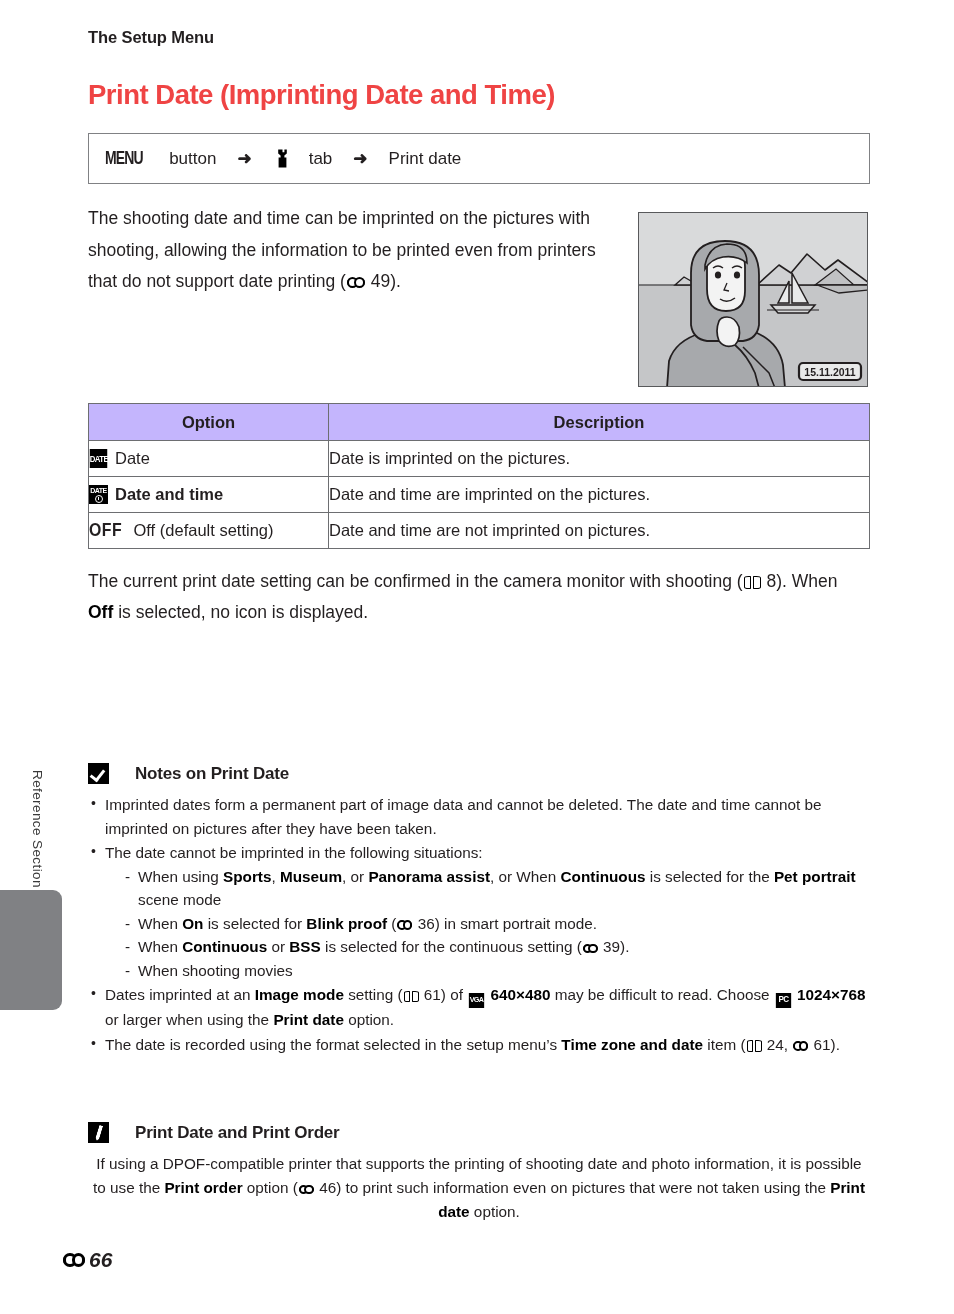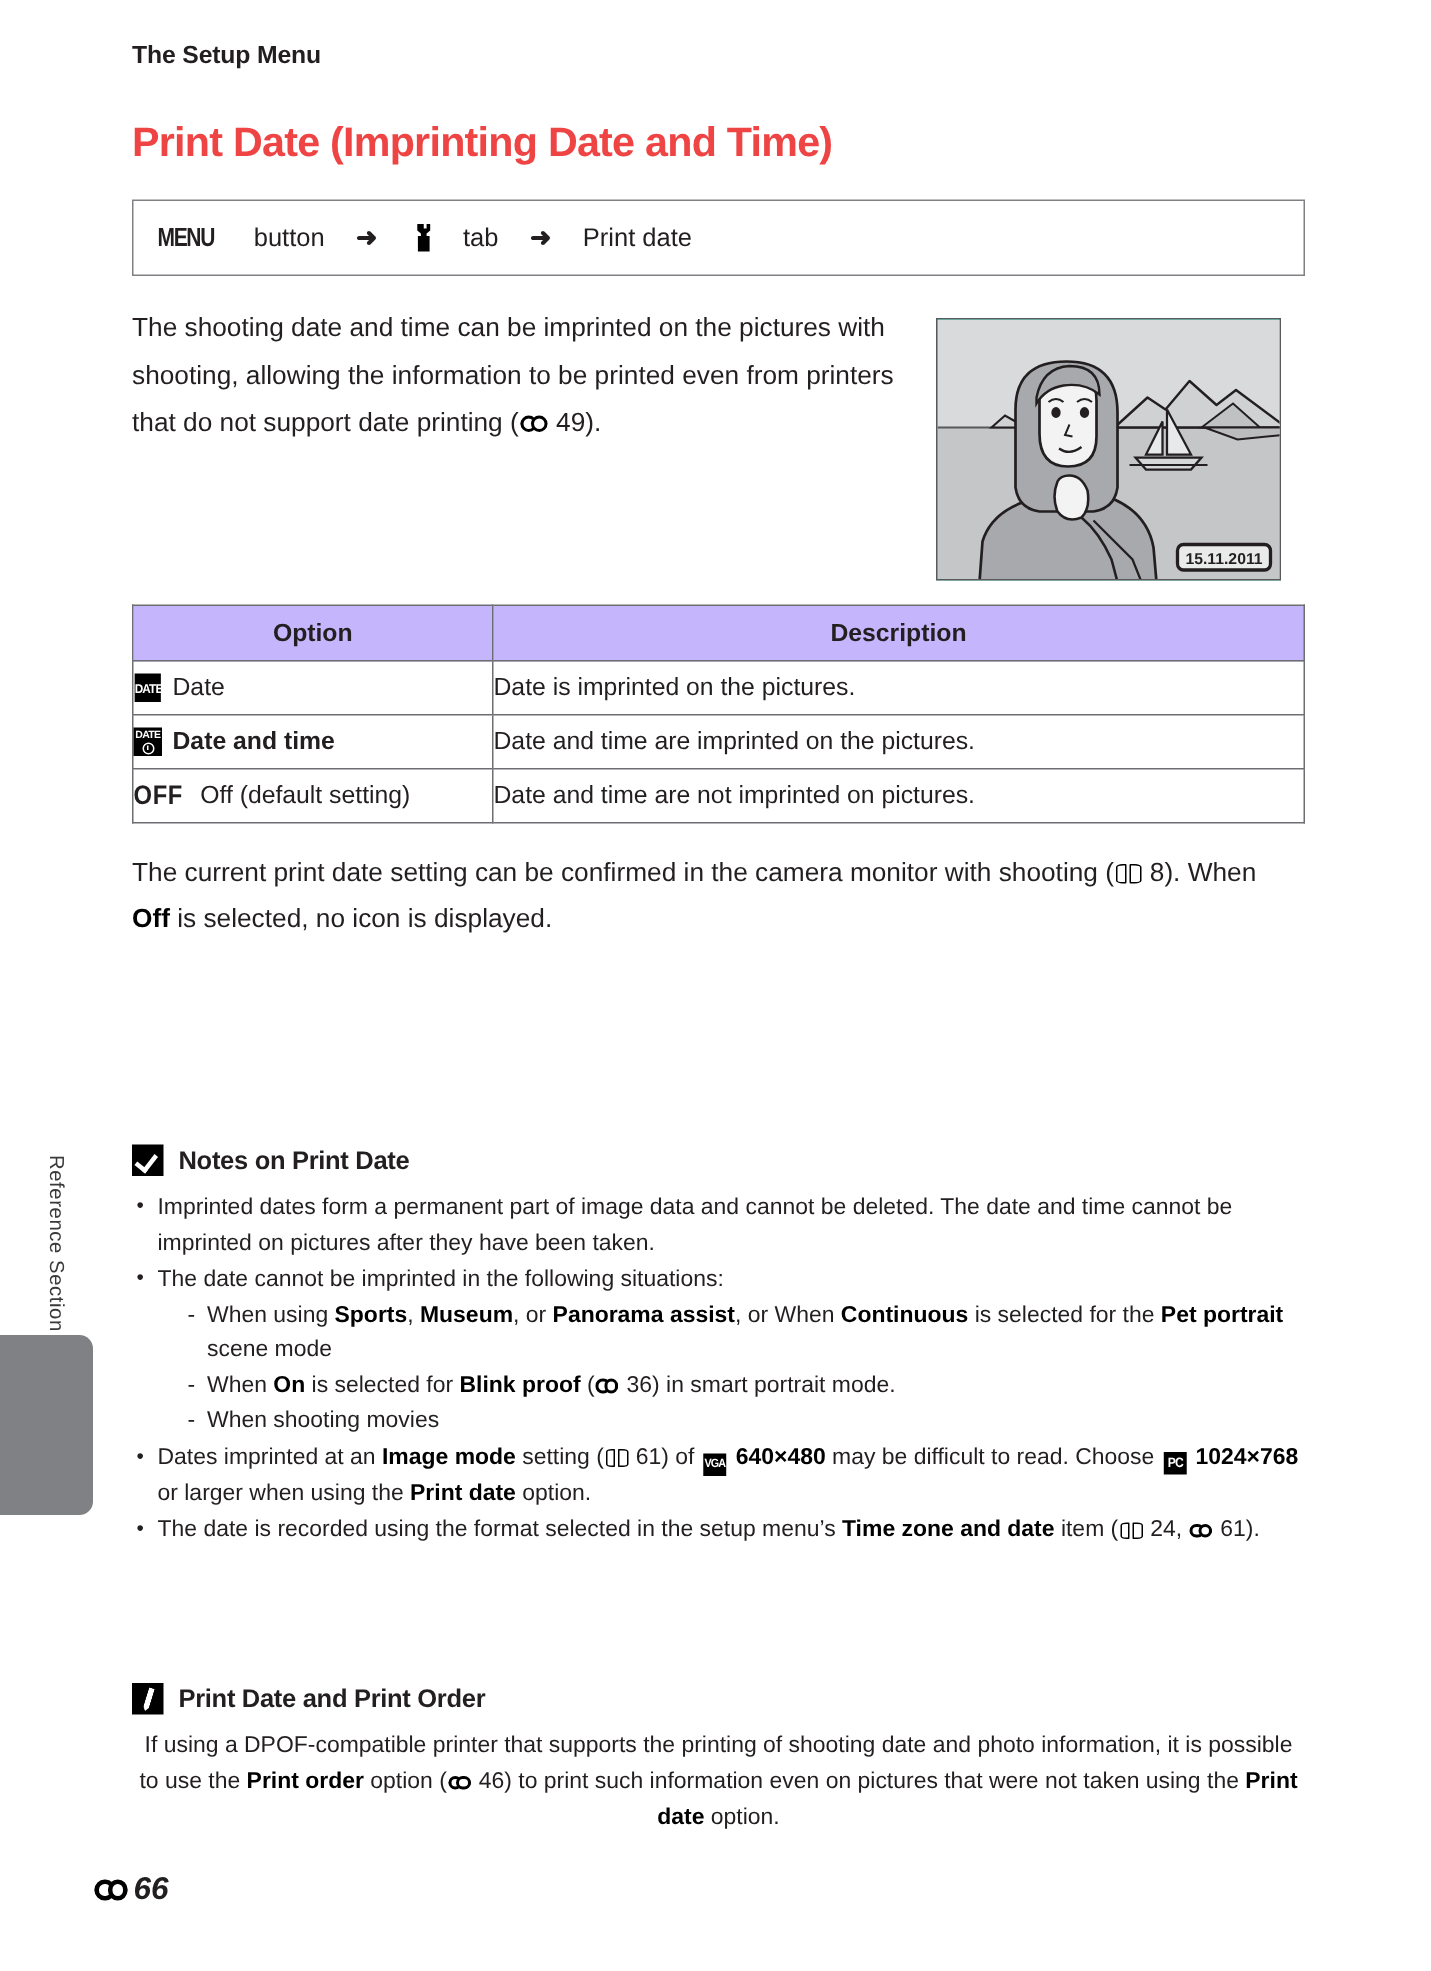--- a/index.html
+++ b/index.html
@@ -102,25 +102,25 @@
     width: 525px;
     font-size: 17.5px;
     line-height: 31.5px;
     color: #231f20;
   }
 
   
   #camera-figure {
     position: absolute;
     top: 212px;
-    left: 536px;
+    left: 550px;
     width: 230px;
     height: 175px;
     border: 1.5px solid #58595b;
-    background: #5eead4;
+    background: #15803d;
     overflow: hidden;
   }
 
   
   #options-table {
     position: absolute;
     top: 403px;
     left: 0;
     width: 782px;
     border-collapse: collapse;
@@ -209,21 +209,21 @@
     width: 760px;
     font-size: 17.5px;
     line-height: 31px;
   }
 
   
   #notes-section { position: absolute; top: 763px; left: 0; width: 782px; }
   #tip-section  { position: absolute; top: 1122px; left: 0; width: 782px; text-align: center; }
 
   .sec-head { display: flex; align-items: center; gap: 10px; margin-bottom: 9px; }
-  .sec-head .sec-title { font-size: 17px; font-weight: bold; letter-spacing: -0.2px; }
+  .sec-head .sec-title { font-size: 17px; font-weight: bold; letter-spacing: -0.2px; margin-left: 16px; }
 
   .icon-check, .icon-pencil {
     width: 21px; height: 21px;
     background: #000;
     position: relative;
     flex: 0 0 auto;
   }
   .icon-check::after {
     content: "";
     position: absolute;
@@ -460,20 +460,21 @@
       <span class="sec-title">Notes on Print Date</span>
     </div>
 
     <ul class="bullets">
       <li>Imprinted dates form a permanent part of image data and cannot be deleted. The date and time cannot be imprinted on pictures after they have been taken.</li>
       <li>
         <span>The date cannot be imprinted in the following situations:</span>
         <ul class="subbullets">
           <li><span>When using </span><b>Sports</b><span>, </span><b>Museum</b><span>, or </span><b>Panorama assist</b><span>, or When </span><b>Continuous</b><span> is selected for the </span><b>Pet portrait</b><span> scene mode</span></li>
           <li><span>When </span><b>On</b><span> is selected for </span><b>Blink proof</b><span> (</span><span class="eref eref-sm"><span class="lobe-l"></span><span class="lobe-r"></span></span> <span>36</span><span>) in smart portrait mode.</span></li>
+          <li><span>When </span><b>Continuous</b><span> or </span><b>BSS</b><span> is selected for the continuous setting (</span><span class="eref eref-sm"><span class="lobe-l"></span><span class="lobe-r"></span></span> <span>39</span><span>).</span></li>
           <li>When shooting movies</li>
         </ul>
       </li>
       <li><span>Dates imprinted at an </span><b>Image mode</b><span> setting (</span><span class="bookref bookref-sm"><span class="pg pg-l"></span><span class="pg pg-r"></span></span> <span>61</span><span>) of </span><span class="badge badge-vga">VGA</span> <b>640×480</b><span> may be difficult to read. Choose </span><span class="badge badge-pc">PC</span> <b>1024×768</b><span> or larger when using the </span><b>Print date</b><span> option.</span></li>
       <li><span>The date is recorded using the format selected in the setup menu’s </span><b>Time zone and date</b><span> item (</span><span class="bookref bookref-sm"><span class="pg pg-l"></span><span class="pg pg-r"></span></span> <span>24</span><span>, </span><span class="eref eref-sm"><span class="lobe-l"></span><span class="lobe-r"></span></span> <span>61</span><span>).</span></li>
     </ul>
   </div>
 
   <div id="tip-section">
     <div class="sec-head">

